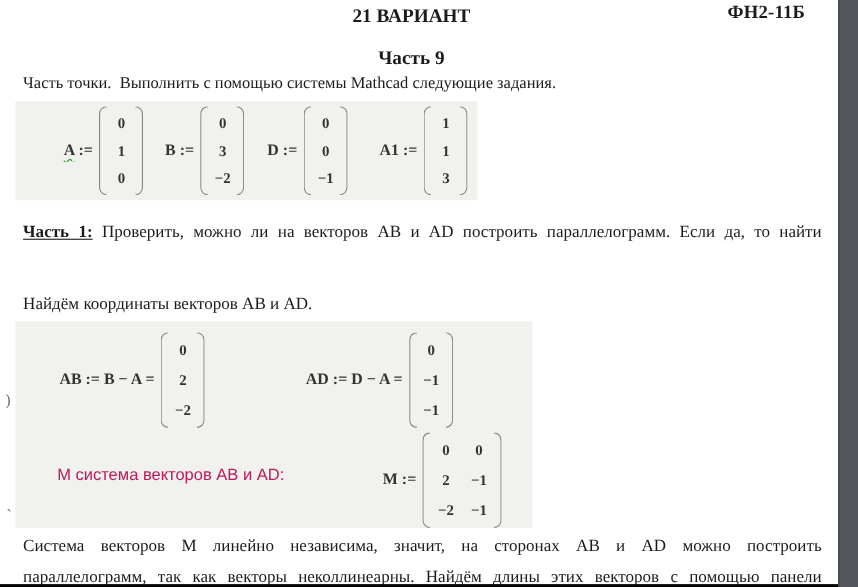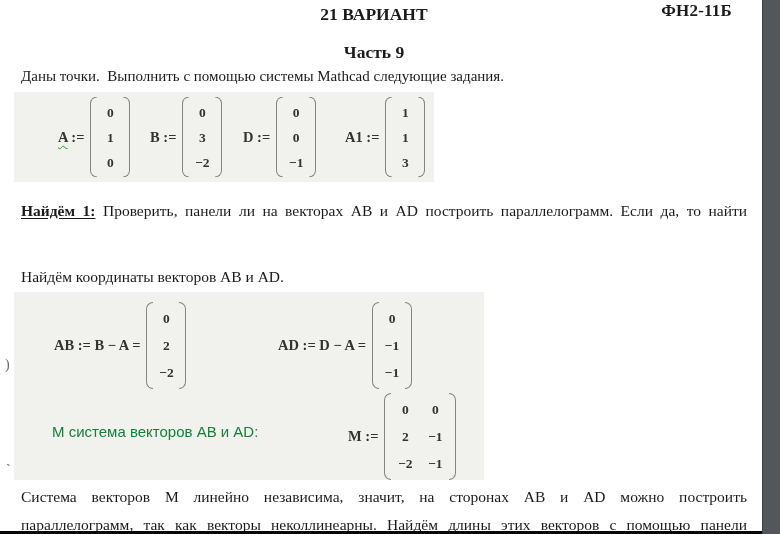--- a/index.html
+++ b/index.html
@@ -50,21 +50,21 @@
   .mxcol { display:flex; flex-direction:column; justify-content:center; padding:3px 5px; }
   .mxcell {
     text-align:center; line-height:25px; font-size:13.5px; font-weight:700;
     color:#333; font-family:"Liberation Serif", serif; min-width:16px;
   }
   .shot2 .mxcell { line-height:27px; }
   .mxgrid { display:grid; grid-template-columns:auto auto; column-gap:14px; align-content:center; padding:3px 6px; }
 
   .m-label {
     position:absolute; left:38px; top:131px; font-family:"Liberation Sans", sans-serif;
-    font-size:15px; color:#15803d; white-space:nowrap;
+    font-size:15px; color:#be185d; white-space:nowrap;
   }
   .stray { position:absolute; color:#666; font-size:14px; }
   .stray-paren { left:5px; top:357px; }
   .stray-tick { left:6px; top:462px; color:#555; }
 
   .concl1 { top:488px; }
   .concl2 { top:516px; }
 
   .scrollbar {
     position:absolute; top:0; right:0; width:18px; height:534px;
@@ -76,21 +76,21 @@
 </style>
 </head>
 <body>
 
 <div class="page">
 
   <div class="hdr-code">ФН2-11Б</div>
   <div class="title-line t1">21 ВАРИАНТ</div>
   <div class="title-line t2">Часть 9</div>
 
-  <div class="intro">Даны точки.  Выполнить с помощью системы Mathcad следующие задания.</div>
+  <div class="intro">Часть точки.  Выполнить с помощью системы Mathcad следующие задания.</div>
 
   <div class="shot shot1">
 
     <div class="mxwrap vcenter" style="left:44px;">
       <span class="mxlabel"><span class="squiggle">A</span> <span>:=</span></span>
       <span class="mx">
         <span class="pl"></span>
         <span class="mxcol">
           <span class="mxcell">0</span>
           <span class="mxcell">1</span>
@@ -134,21 +134,21 @@
           <span class="mxcell">1</span>
           <span class="mxcell">1</span>
           <span class="mxcell">3</span>
         </span>
         <span class="pr"></span>
       </span>
     </div>
 
   </div>
 
-  <div class="para" style="top:202px;"><span class="p1-label">Найдём 1:</span> <span>Проверить, панели ли на векторах АВ и АD построить параллелограмм. Если да, то найти</span></div>
+  <div class="para" style="top:202px;"><span class="p1-label">Часть 1:</span> <span>Проверить, можно ли на векторов АВ и АD построить параллелограмм. Если да, то найти</span></div>
   <div class="para noj" style="top:268px;">Найдём координаты векторов АВ и АD.</div>
 
   <div class="shot shot2">
 
     <div class="mxwrap" style="left:40px; top:10px;">
       <span class="mxlabel">AB := B − A =</span>
       <span class="mx">
         <span class="pl"></span>
         <span class="mxcol">
           <span class="mxcell">0</span>

